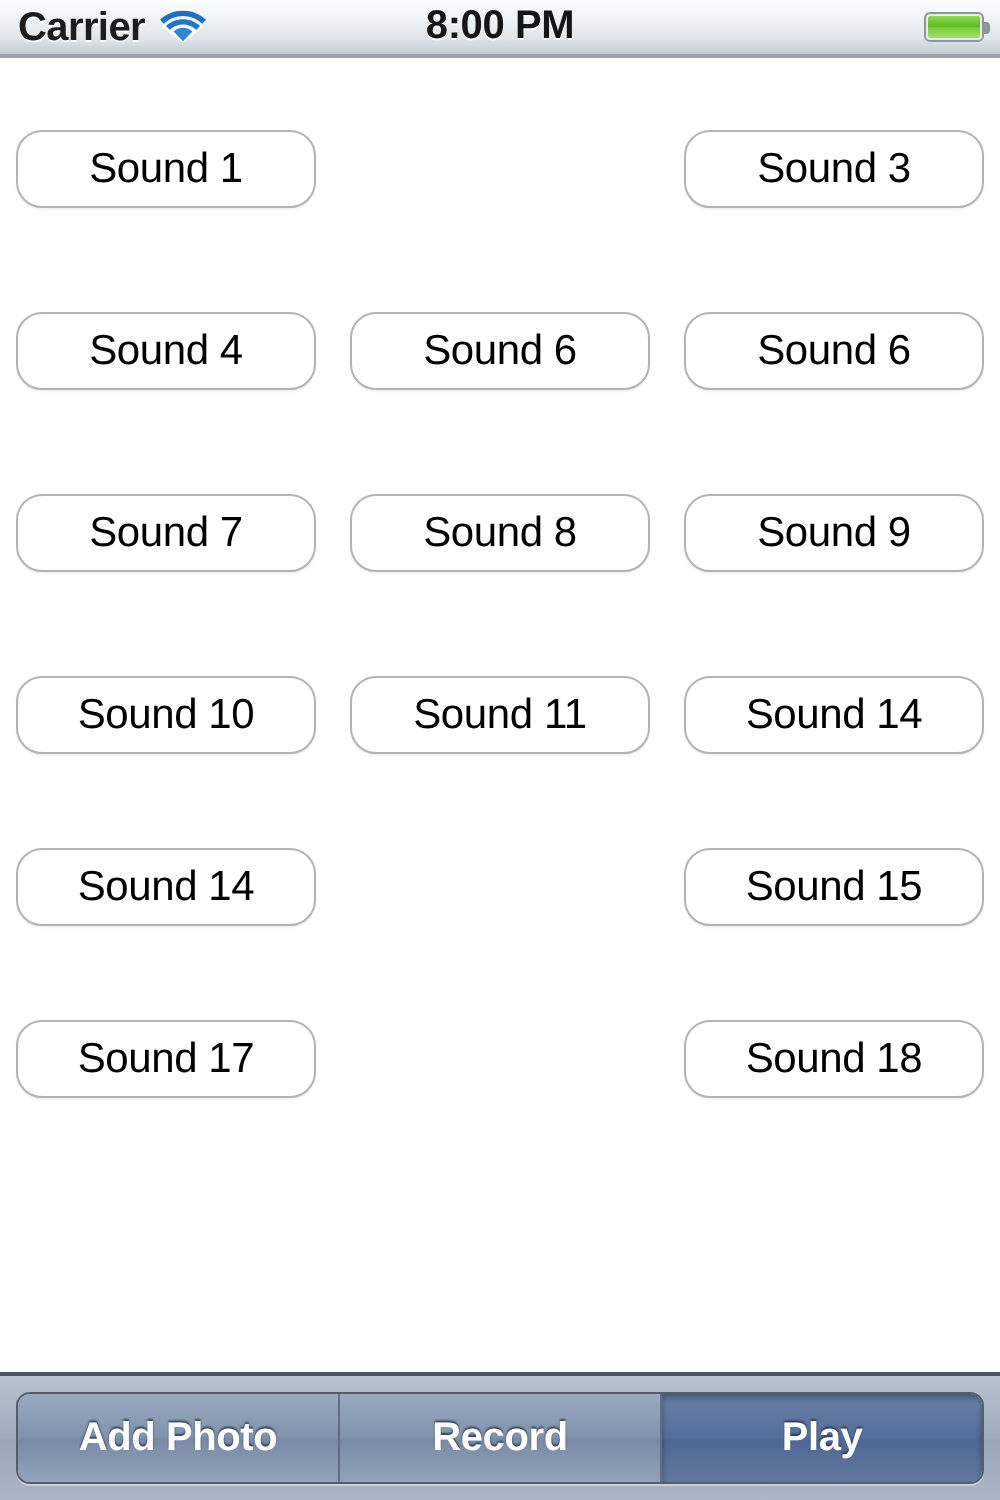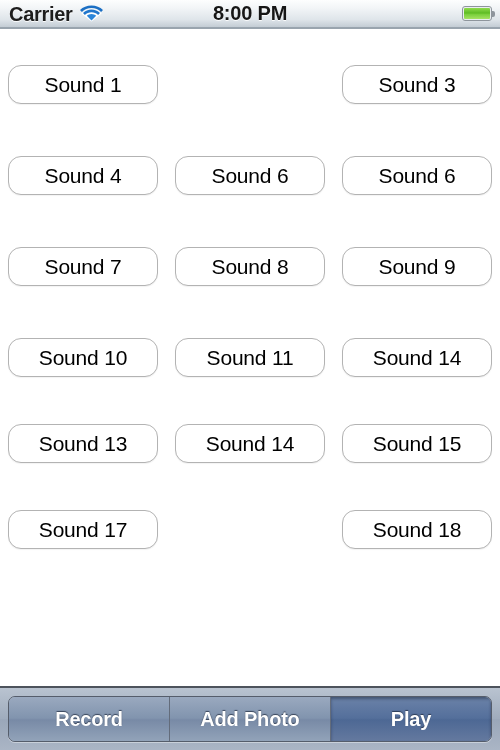--- a/index.html
+++ b/index.html
@@ -206,29 +206,28 @@
     <button class="sound-button">Sound 7</button>
     <button class="sound-button">Sound 8</button>
     <button class="sound-button">Sound 9</button>
   </div>
   <div class="sound-row tight">
     <button class="sound-button">Sound 10</button>
     <button class="sound-button">Sound 11</button>
     <button class="sound-button">Sound 14</button>
   </div>
   <div class="sound-row tight">
-    <button class="sound-button">Sound 13</button>
     <button class="sound-button">Sound 14</button>
     <button class="sound-button">Sound 15</button>
   </div>
   <div class="sound-row tight">
     <button class="sound-button">Sound 17</button>
     <button class="sound-button">Sound 18</button>
   </div>
 </div>
 
 <div id="bottom-toolbar">
   <div id="segmented-control">
+    <div class="segment">Add Photo</div>
     <div class="segment">Record</div>
-    <div class="segment">Add Photo</div>
     <div class="segment selected">Play</div>
   </div>
 </div>
 
 </body></html>

